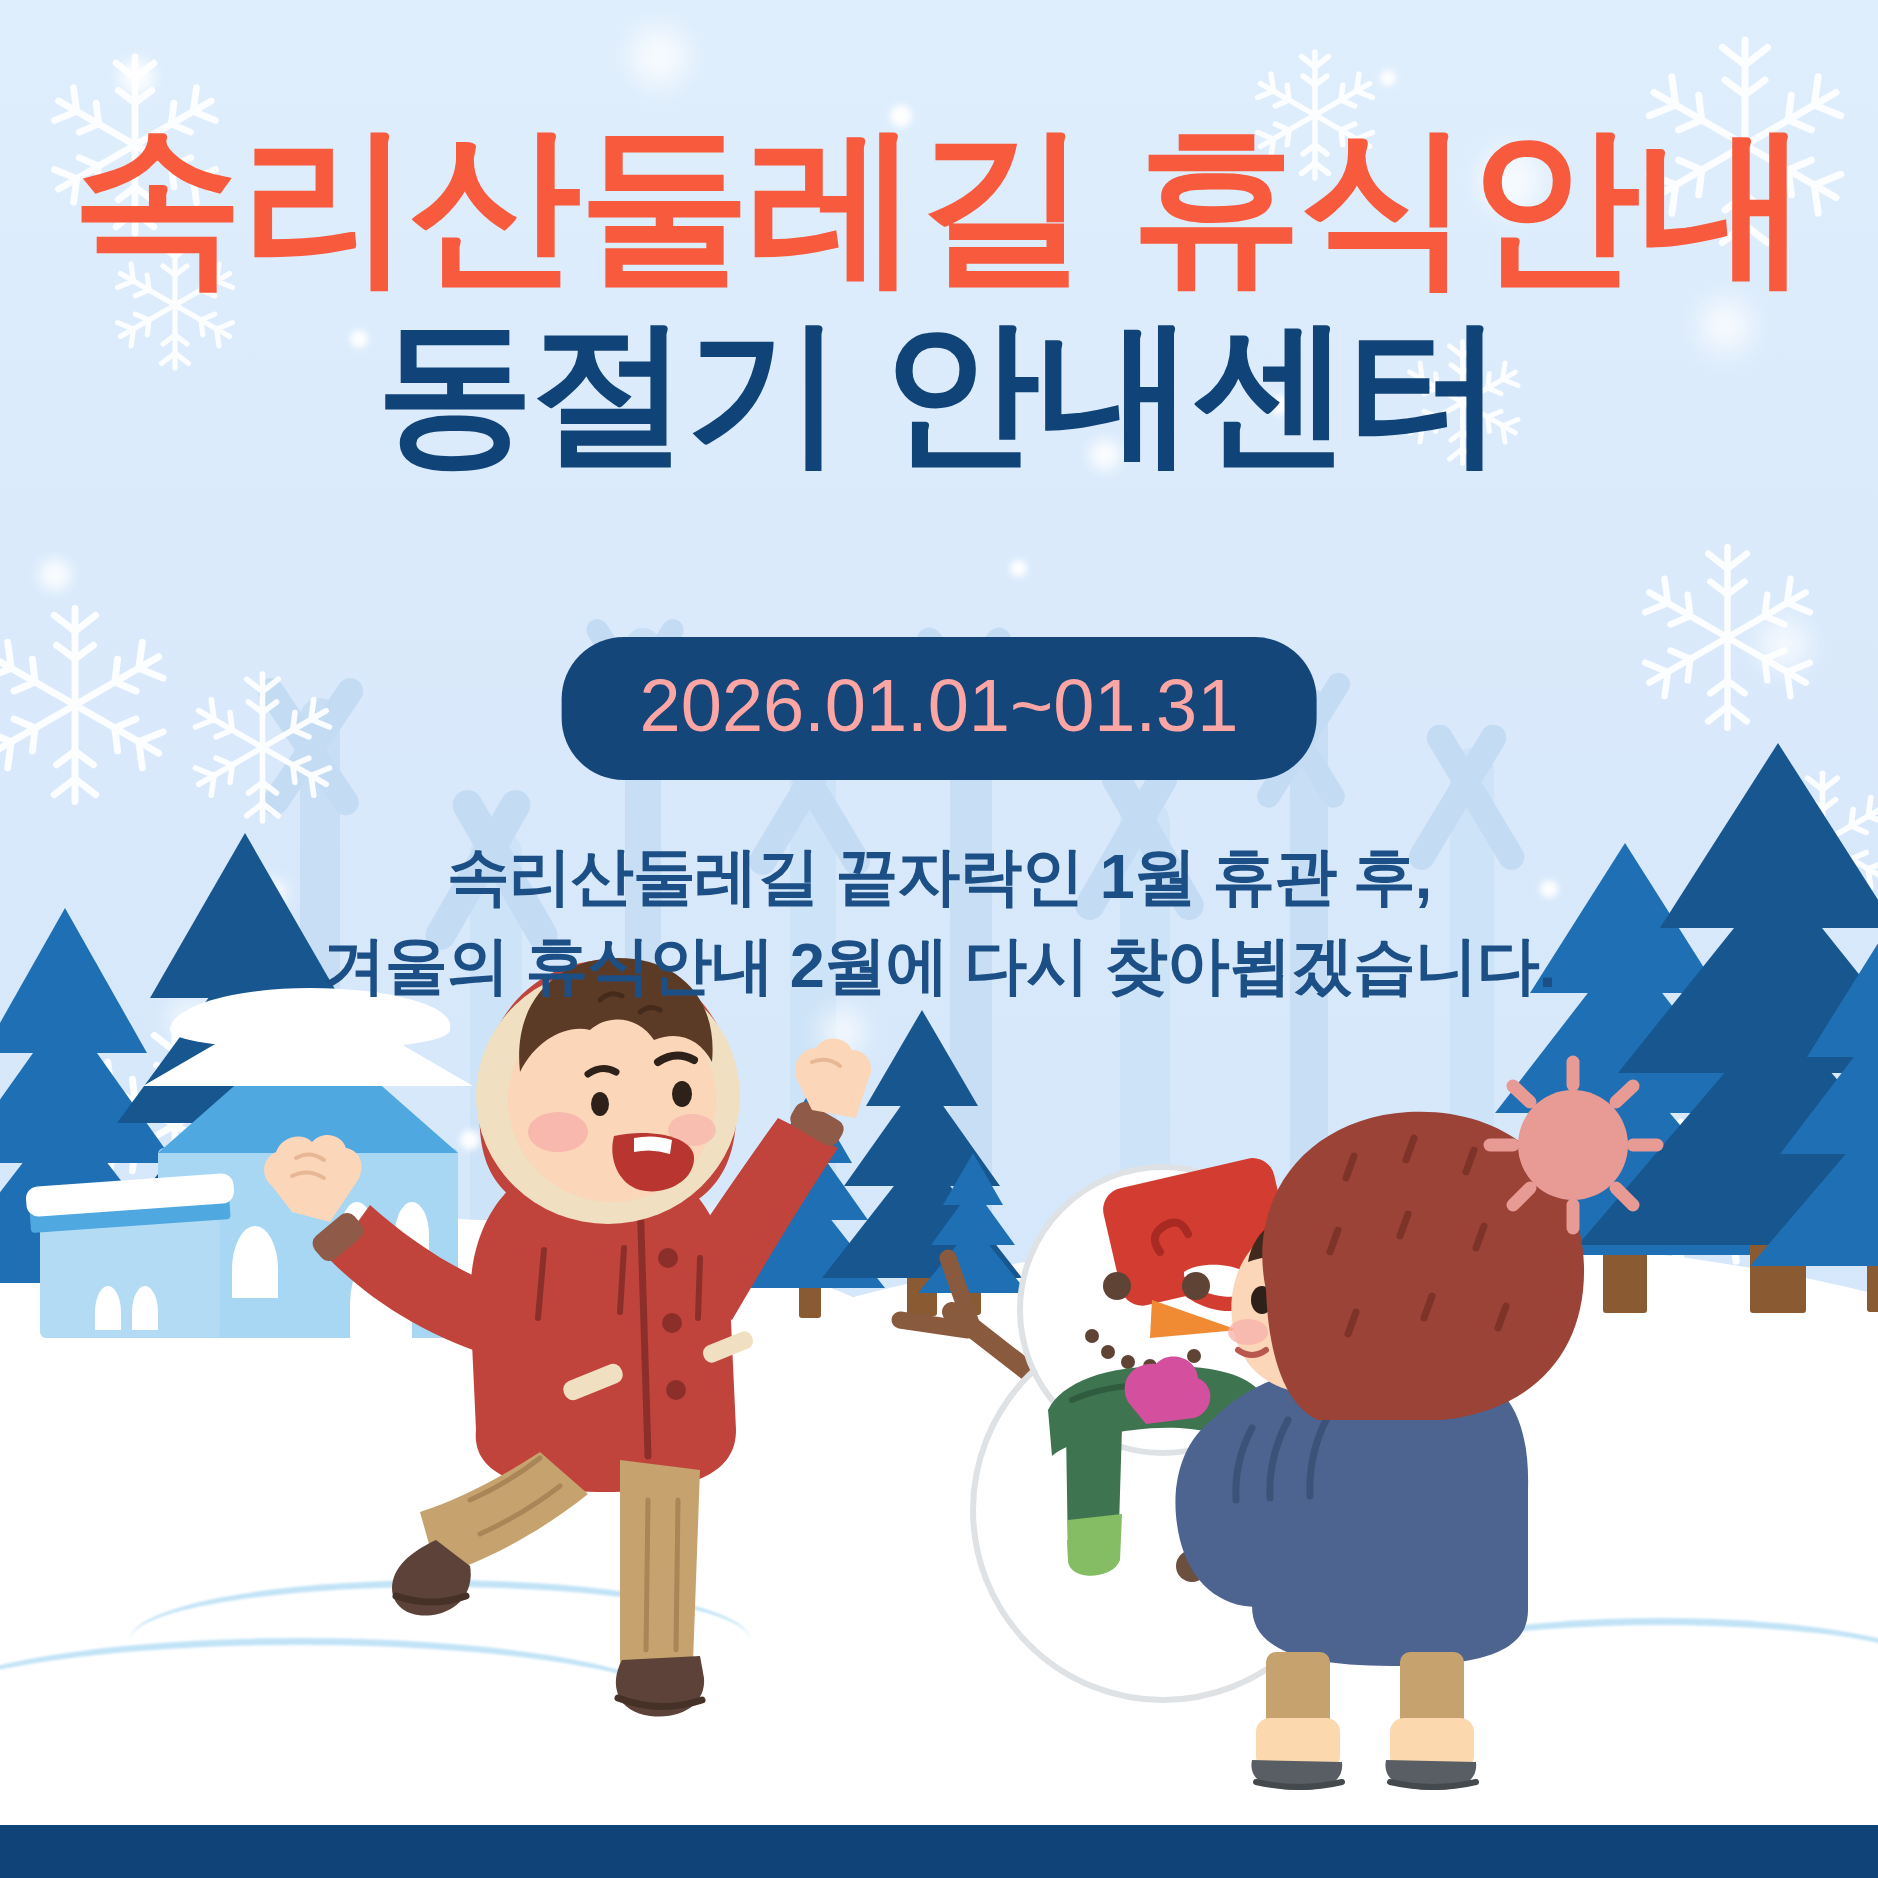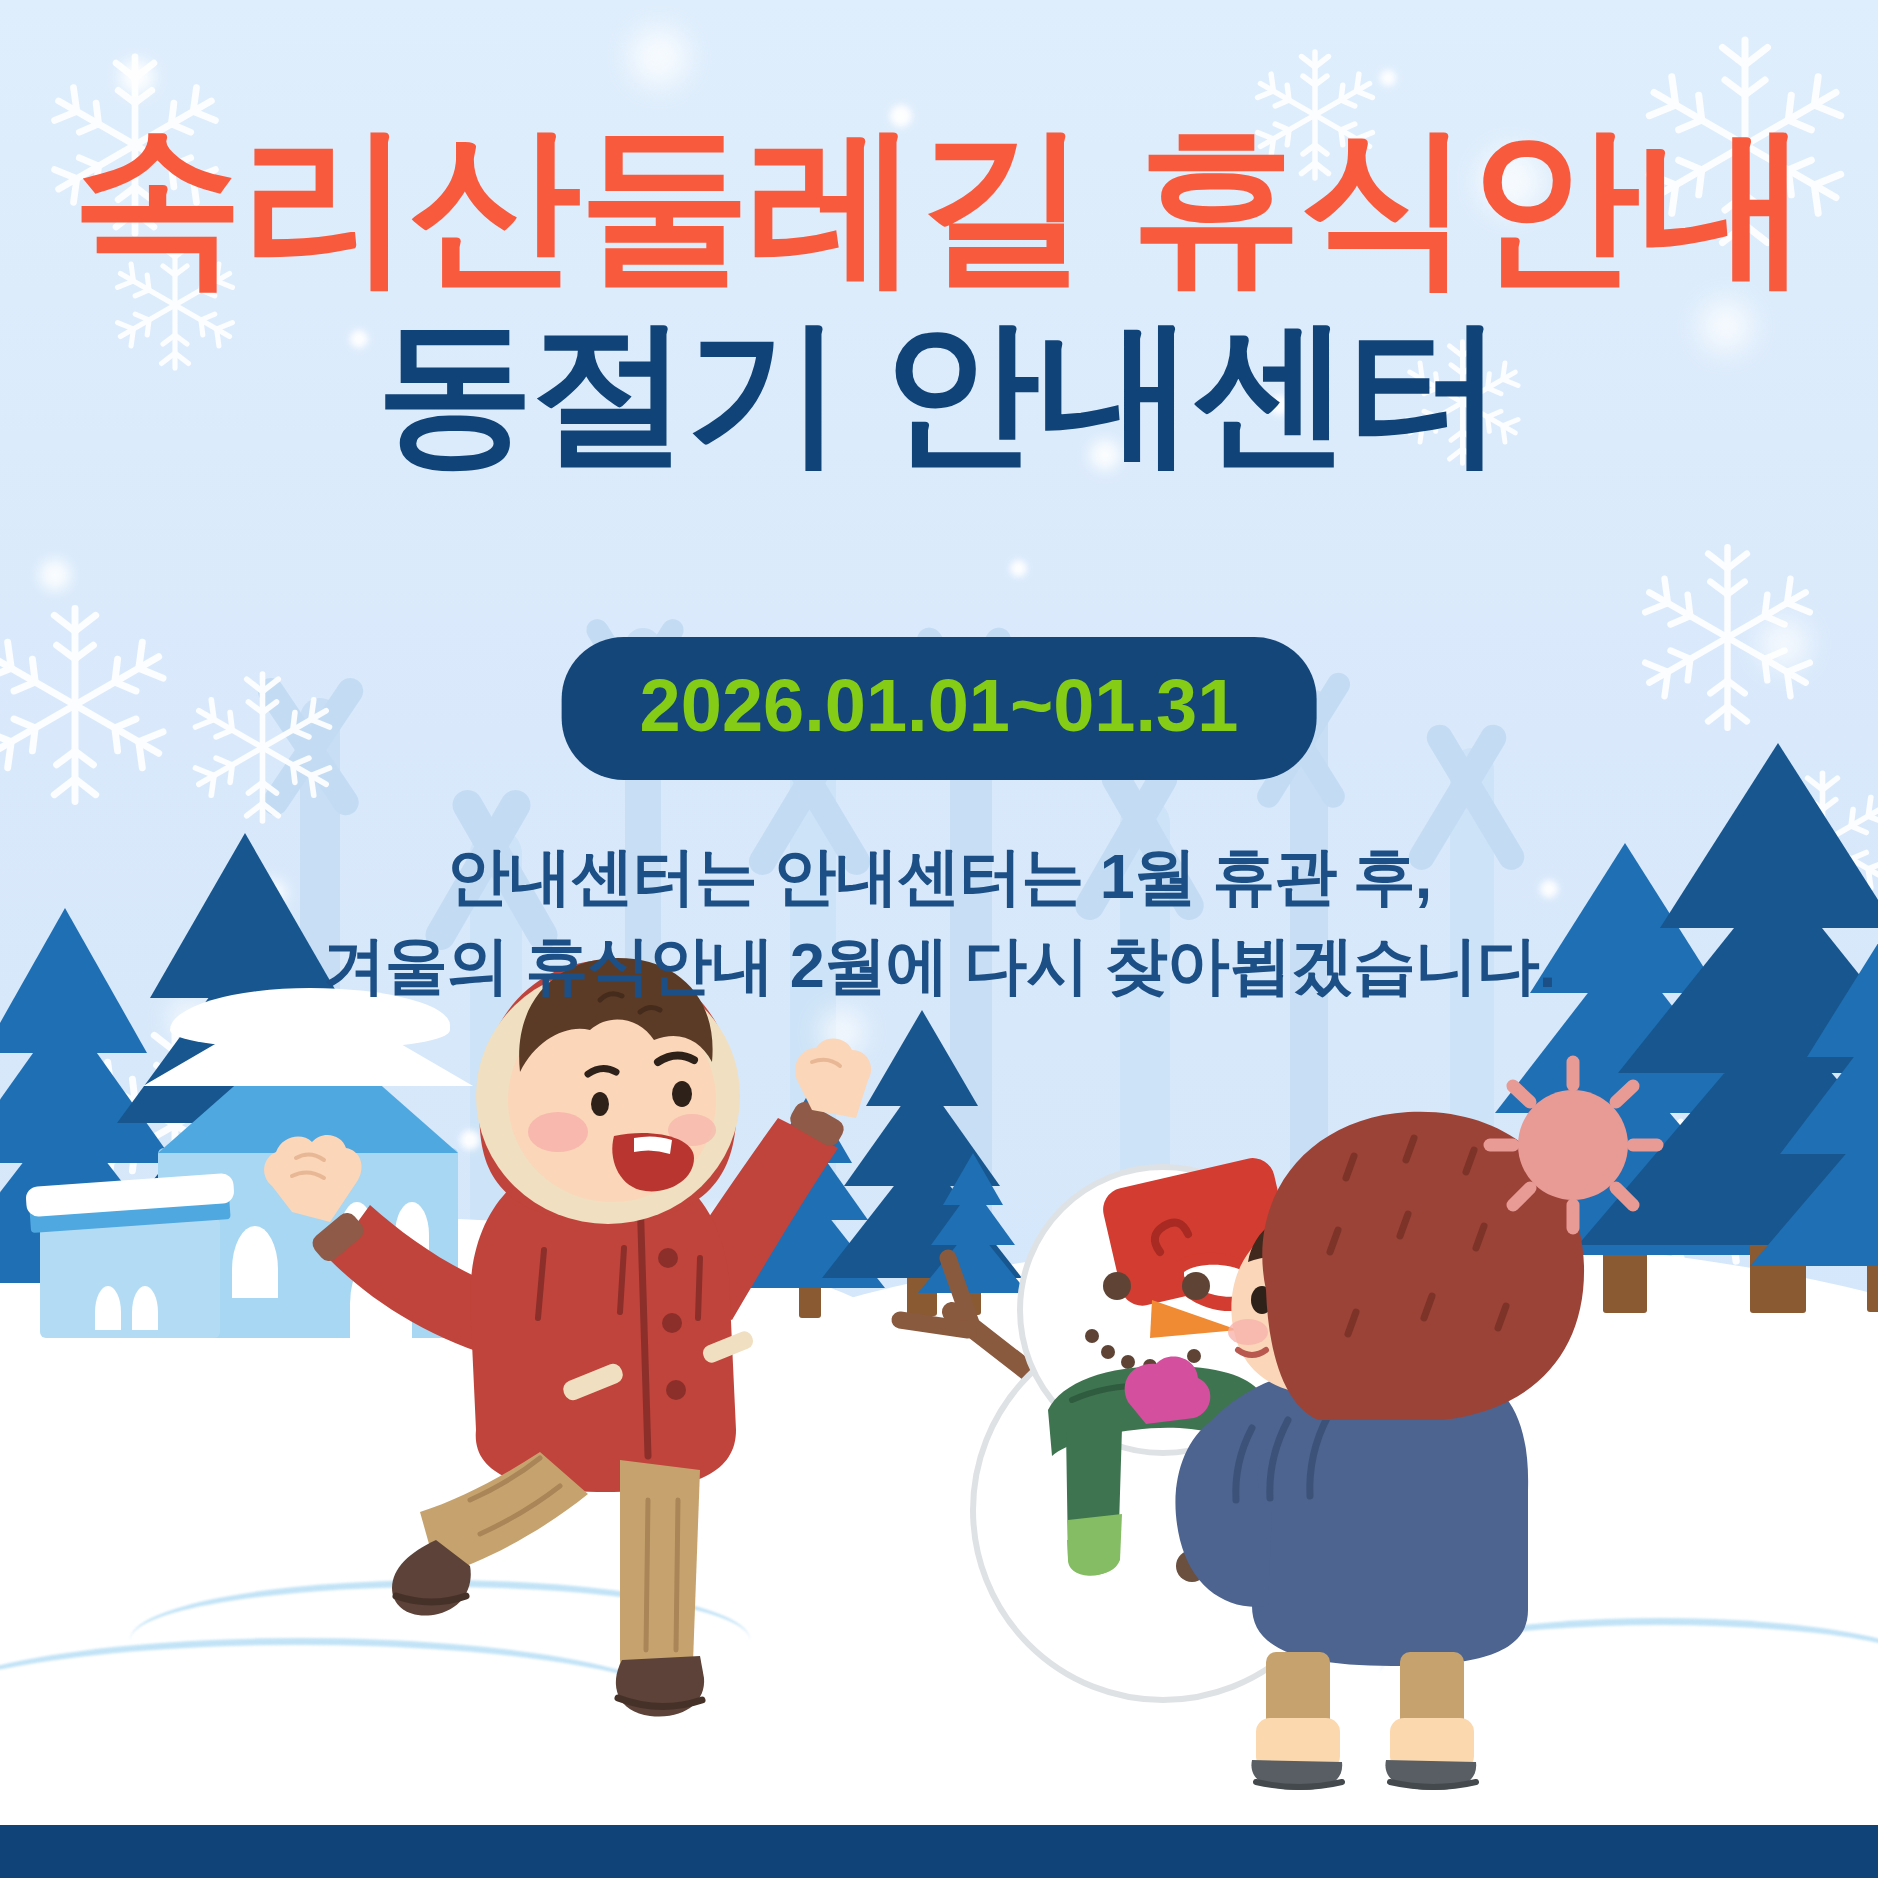--- a/index.html
+++ b/index.html
@@ -72,23 +72,23 @@
     font-weight:bold;
     color:#104377;
     letter-spacing:-3px;
     white-space:nowrap;
   }
 
   .date-badge {
     position:absolute; left:50%; top:637px;
     transform:translateX(-50%);
     background:#154679;
-    color:#84cc16;
+    color:#fca5a5;
     font-size:74px;
-    font-weight:bold;
+    font-weight:normal;
     letter-spacing:0px;
     padding:26px 78px 32px 78px;
     border-radius:62px;
     white-space:nowrap;
     z-index:40;
   }
 
   .body-wrap {
     position:absolute; left:0; top:832px; width:1878px;
     text-align:center; z-index:40;
@@ -374,21 +374,21 @@
   </svg>
 
   <div class="headline-wrap">
     <div class="headline1">속리산둘레길 휴식안내</div>
     <div class="headline2">동절기 안내센터</div>
   </div>
 
   <div class="date-badge">2026.01.01~01.31</div>
 
   <div class="body-wrap">
-    <div class="body-line">안내센터는 안내센터는 1월 휴관 후,</div>
+    <div class="body-line">속리산둘레길 끝자락인 1월 휴관 후,</div>
     <div class="body-line">겨울의 휴식안내 2월에 다시 찾아뵙겠습니다.</div>
   </div>
 
   <div class="pine" style="left:-70px; bottom:540px; width:270px; height:440px;">
     <div class="trunk" style="bottom:0; width:40px; height:70px;"></div>
     <div class="tri" style="bottom:55px; border-left-width:135px; border-right-width:135px; border-bottom-width:175px; border-bottom-color:#1f6fb4;"></div>
     <div class="tri" style="bottom:175px; border-left-width:110px; border-right-width:110px; border-bottom-width:155px; border-bottom-color:#1f6fb4;"></div>
     <div class="tri" style="bottom:285px; border-left-width:82px; border-right-width:82px; border-bottom-width:145px; border-bottom-color:#1f6fb4;"></div>
   </div>
 

